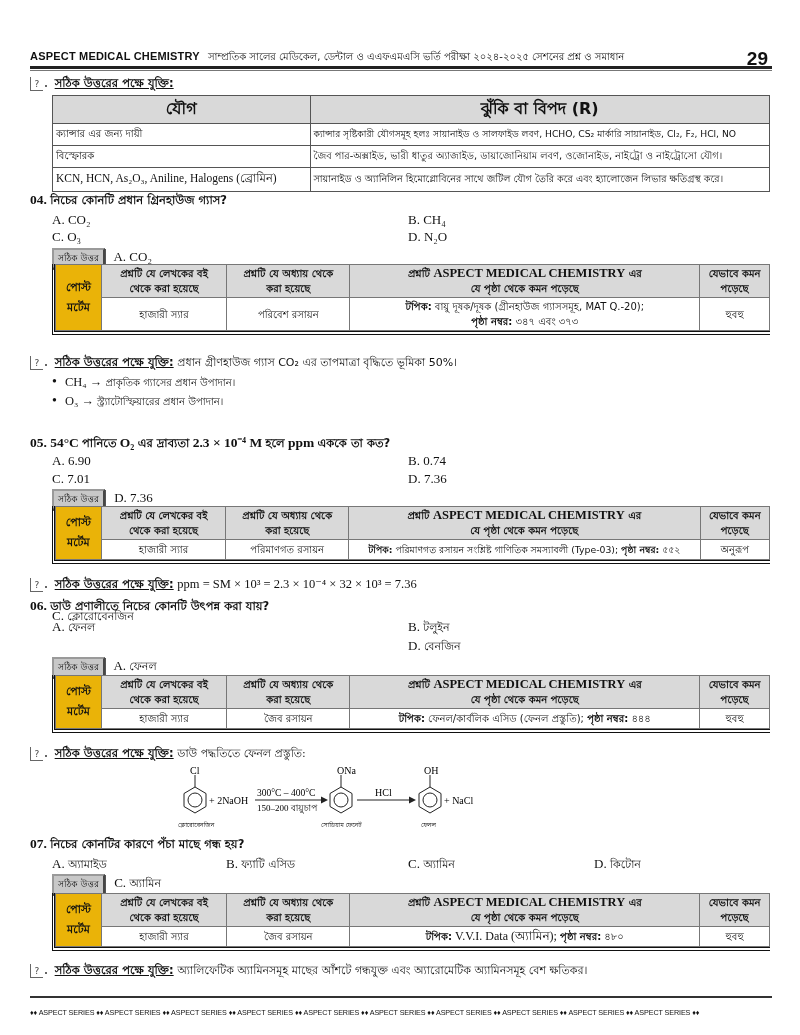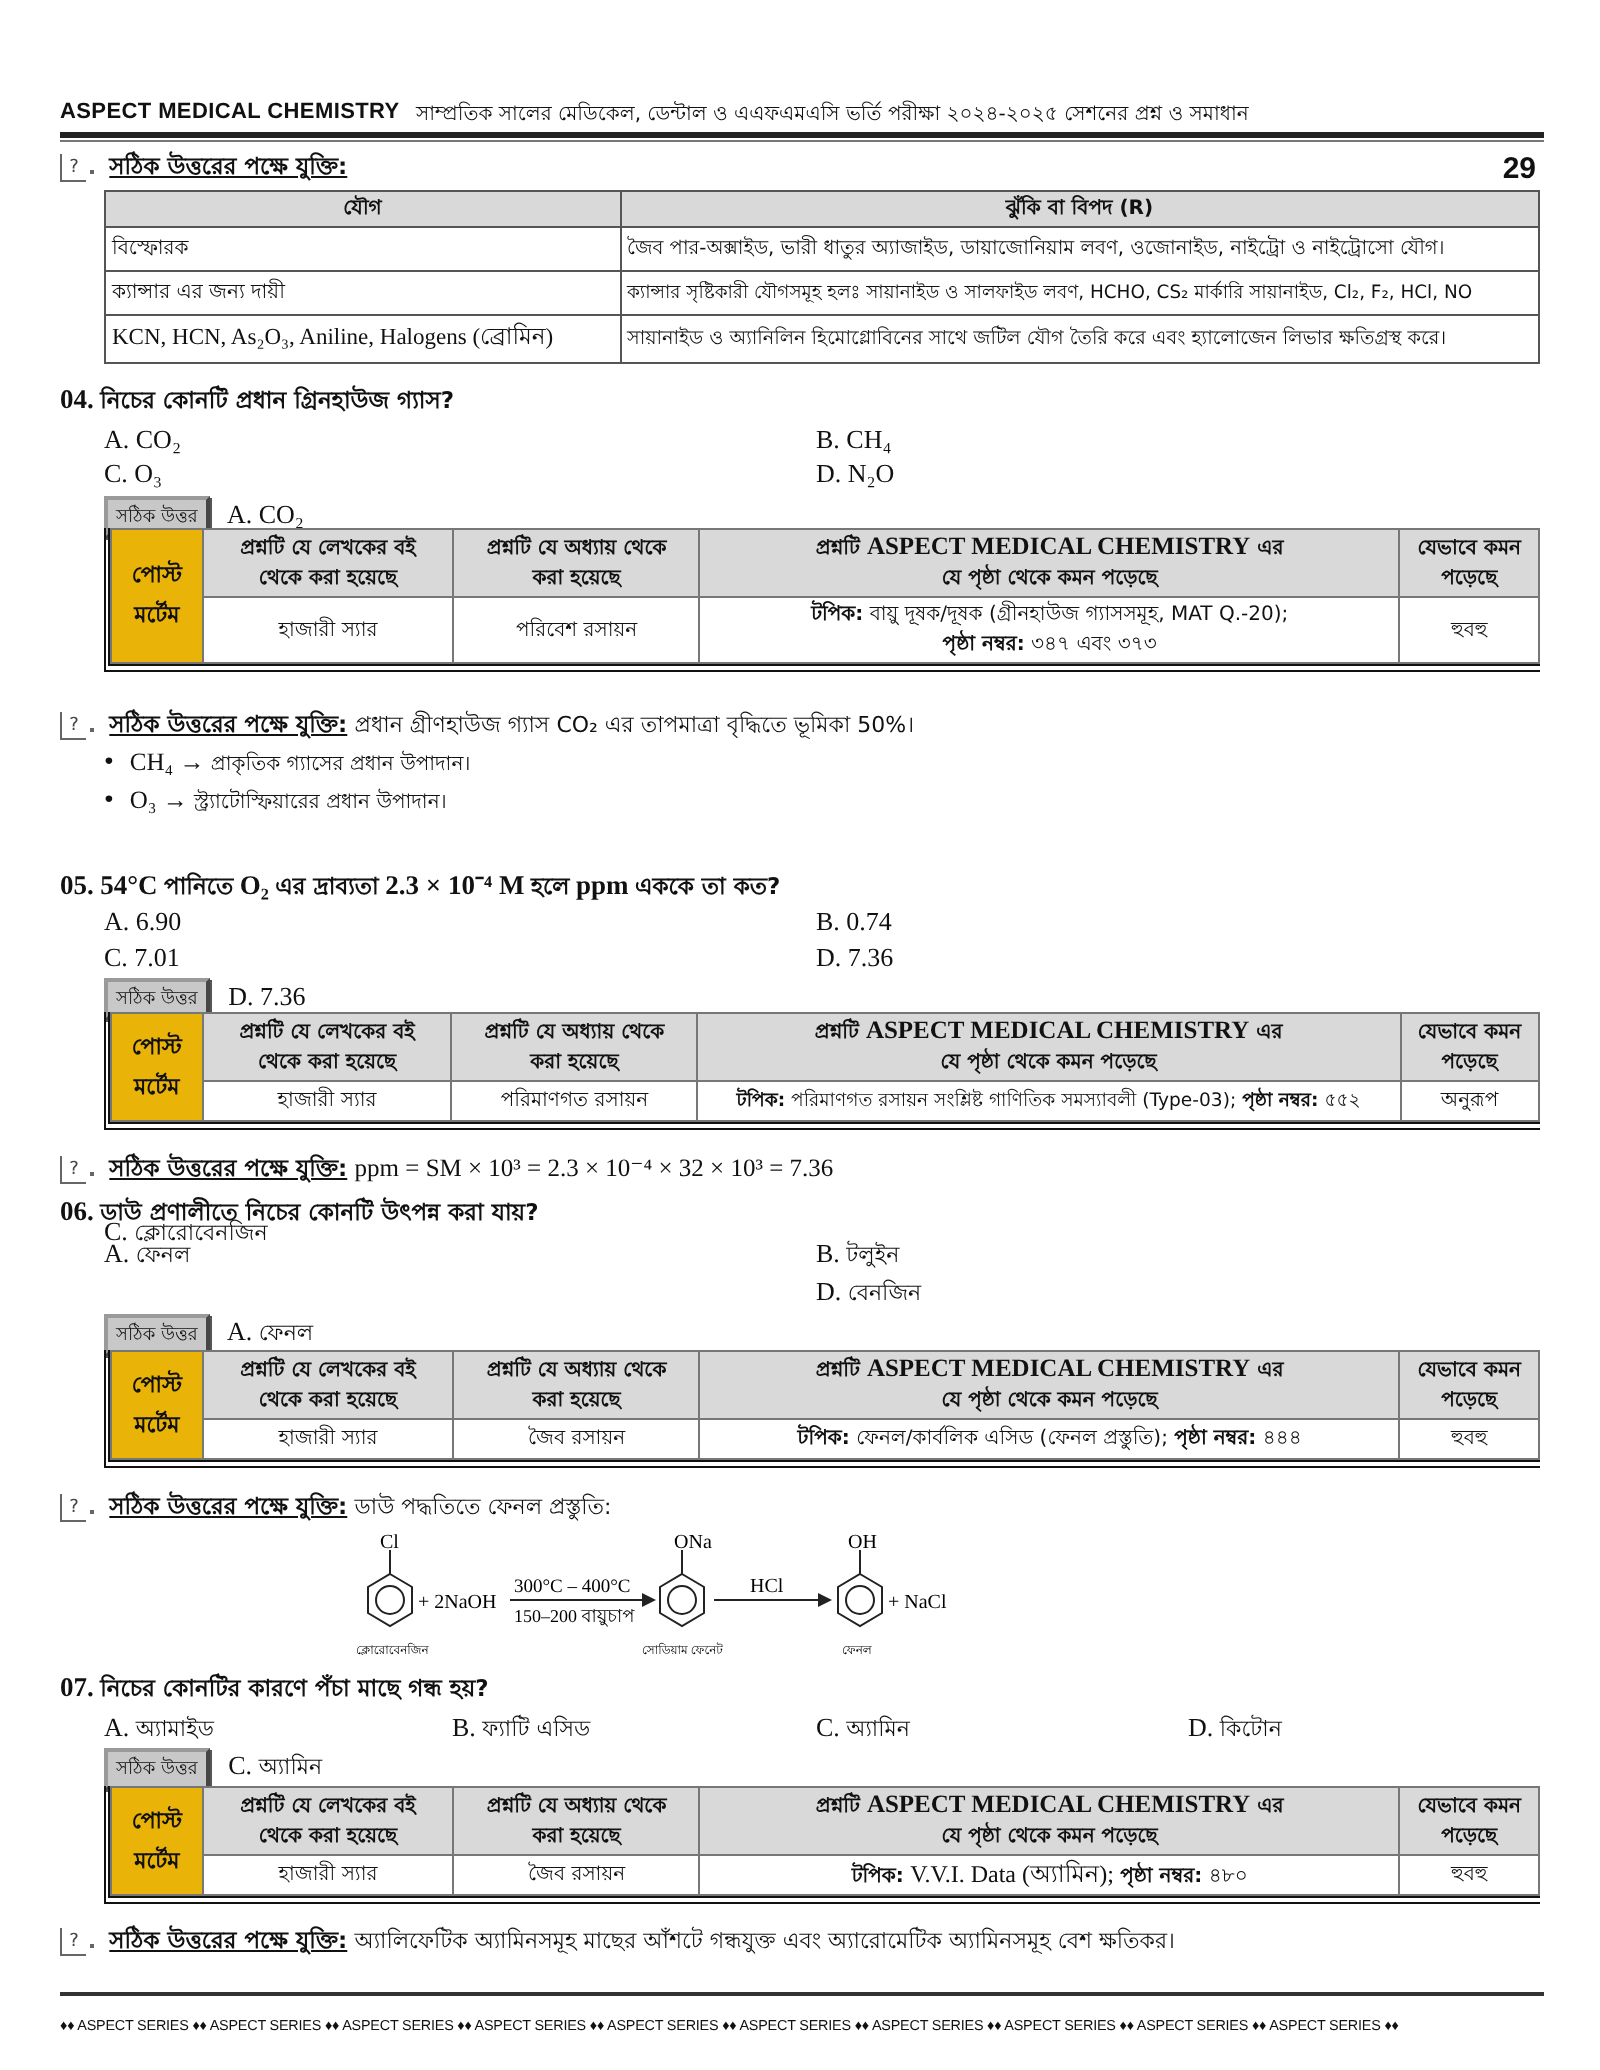--- a/index.html
+++ b/index.html
@@ -4,35 +4,35 @@
 <style>
   * { box-sizing: border-box; margin: 0; padding: 0; }
   html, body { width: 800px; height: 1035px; background: #ffffff; }
   body { position: relative; font-family: "Liberation Serif", "DejaVu Serif", serif; color: #111; font-size: 13px; overflow: hidden; }
   .abs { position: absolute; }
 
   
   .hdr { left: 30px; top: 48px; width: 740px; height: 20px; }
   .hdr-left { position: absolute; left: 0; top: 2px; font-family: "Liberation Sans", "DejaVu Sans", sans-serif; font-weight: bold; font-size: 11px; letter-spacing: 0.2px; }
   .hdr-mid { position: absolute; left: 178px; top: 1px; font-family: "DejaVu Sans", sans-serif; font-size: 10px; }
-  .hdr-right { position: absolute; right: 2px; top: 0; font-family: "Liberation Sans", sans-serif; font-weight: bold; font-size: 15px; margin-top: 28px; }
+  .hdr-right { position: absolute; right: 2px; top: 0; font-family: "Liberation Sans", sans-serif; font-weight: bold; font-size: 19px; }
   .hdr-rule { left: 30px; top: 66px; width: 742px; height: 3px; background: #222; }
   .hdr-rule2 { left: 30px; top: 70px; width: 742px; height: 1px; background: #777; }
 
   
   .reason { left: 30px; font-size: 11.5px; font-family: "DejaVu Sans", sans-serif; white-space: nowrap; }
   .reason .qicon { display: inline-block; width: 13px; height: 14px; border-left: 1px solid #666; border-bottom: 1px solid #666; font-size: 9px; line-height: 14px; text-align: center; color: #444; margin-right: 8px; vertical-align: middle; position: relative; }
   .reason .qicon::after { content: ""; position: absolute; right: -4px; bottom: 3px; width: 2px; height: 2px; background: #666; }
   .reason .rlabel { font-weight: bold; text-decoration: underline; }
   .reason .rtext { font-family: "Liberation Serif", "DejaVu Serif", serif; font-size: 12.5px; }
   .reason .rtext.bn { font-family: "DejaVu Sans", sans-serif; font-size: 11px; }
 
   
   table.haz { border-collapse: collapse; font-size: 11px; }
-  table.haz th { background: #d9d9d9; font-family: "DejaVu Sans", sans-serif; font-weight: bold; font-size: 10px; height: 16px; border: 1px solid #555; }
+  table.haz th { background: #d9d9d9; font-family: "DejaVu Sans", sans-serif; font-weight: bold; font-size: 16px; height: 16px; border: 1px solid #555; }
   table.haz td { border: 1px solid #555; padding: 2px 3px; height: 22px; font-family: "DejaVu Sans", sans-serif; font-size: 10px; white-space: nowrap; overflow: hidden; }
   table.haz td.en { font-family: "Liberation Serif", serif; font-size: 12.5px; }
 
   
   .qtitle { left: 30px; font-weight: bold; font-size: 13px; white-space: nowrap; }
   .qtitle .qnum { font-family: "Liberation Serif", serif; font-size: 13.5px; }
   .qtitle .qtext { font-family: "DejaVu Sans", sans-serif; font-size: 11.5px; }
   .qtitle .qtext.en { font-family: "Liberation Serif", serif; font-size: 13.5px; }
   .opt { font-size: 13px; white-space: nowrap; }
   .opt .bn { font-family: "DejaVu Sans", sans-serif; font-size: 11px; }
@@ -84,26 +84,26 @@
   <colgroup>
       <col style="width:258px">
       <col style="width:460px">
     </colgroup>
   <tbody>
       <tr>
     <th>যৌগ</th>
     <th>ঝুঁকি বা বিপদ (R)</th>
   </tr>
   <tr>
+    <td>ক্যান্সার এর জন্য দায়ী</td>
+    <td style="font-size:9.2px;">ক্যান্সার সৃষ্টিকারী যৌগসমূহ হলঃ সায়ানাইড ও সালফাইড লবণ, HCHO, CS₂ মার্কারি সায়ানাইড, Cl₂, F₂, HCl, NO</td>
+  </tr>
+  <tr>
     <td>বিস্ফোরক</td>
     <td style="font-size:9.8px;">জৈব পার-অক্সাইড, ভারী ধাতুর অ্যাজাইড, ডায়াজোনিয়াম লবণ, ওজোনাইড, নাইট্রো ও নাইট্রোসো যৌগ।</td>
-  </tr>
-  <tr>
-    <td>ক্যান্সার এর জন্য দায়ী</td>
-    <td style="font-size:9.2px;">ক্যান্সার সৃষ্টিকারী যৌগসমূহ হলঃ সায়ানাইড ও সালফাইড লবণ, HCHO, CS₂ মার্কারি সায়ানাইড, Cl₂, F₂, HCl, NO</td>
   </tr>
   <tr>
     <td class="en" style="font-size:11.5px;">KCN, HCN, As₂O₃, Aniline, Halogens (ব্রোমিন)</td>
     <td style="font-size:9.6px;">সায়ানাইড ও অ্যানিলিন হিমোগ্লোবিনের সাথে জটিল যৌগ তৈরি করে এবং হ্যালোজেন লিভার ক্ষতিগ্রস্থ করে।</td>
   </tr>
 </tbody>
   </table>
 
 <div class="abs qtitle" style="top:192px;">
   <span class="qnum">04.</span>

